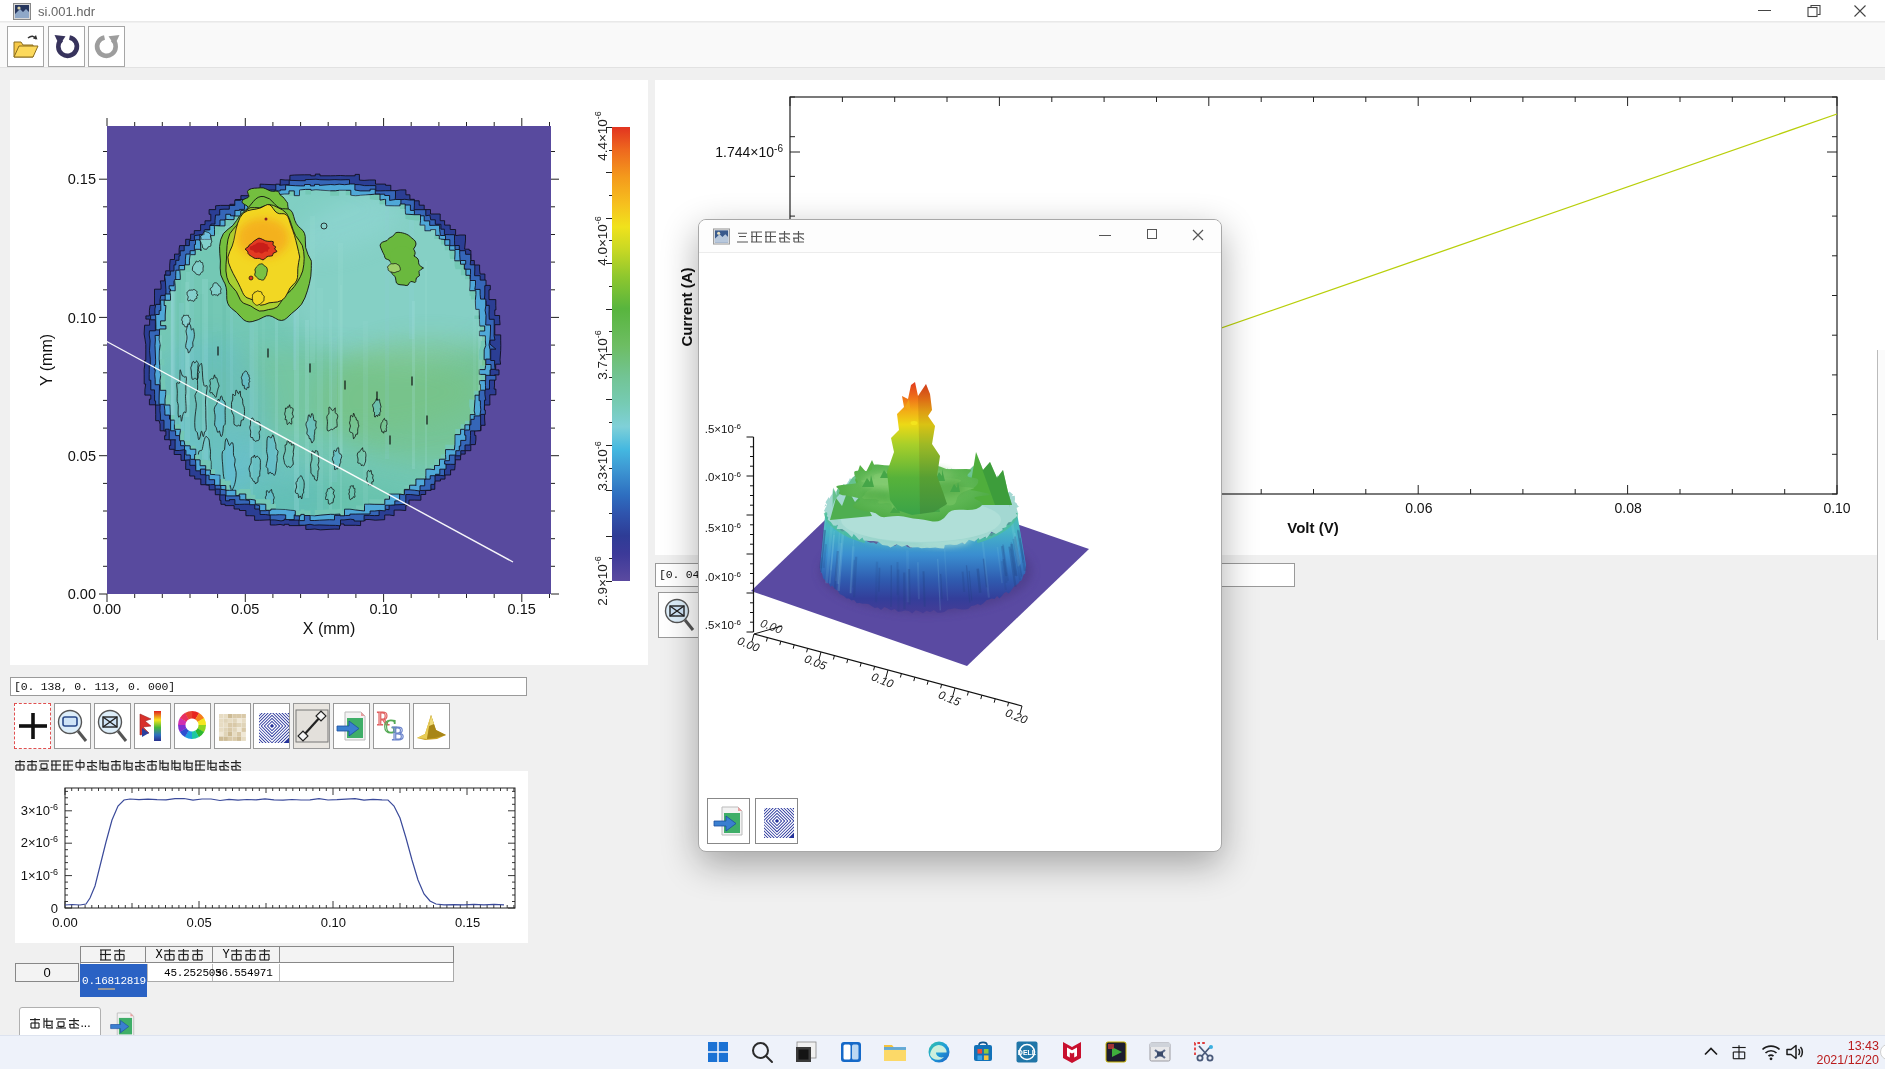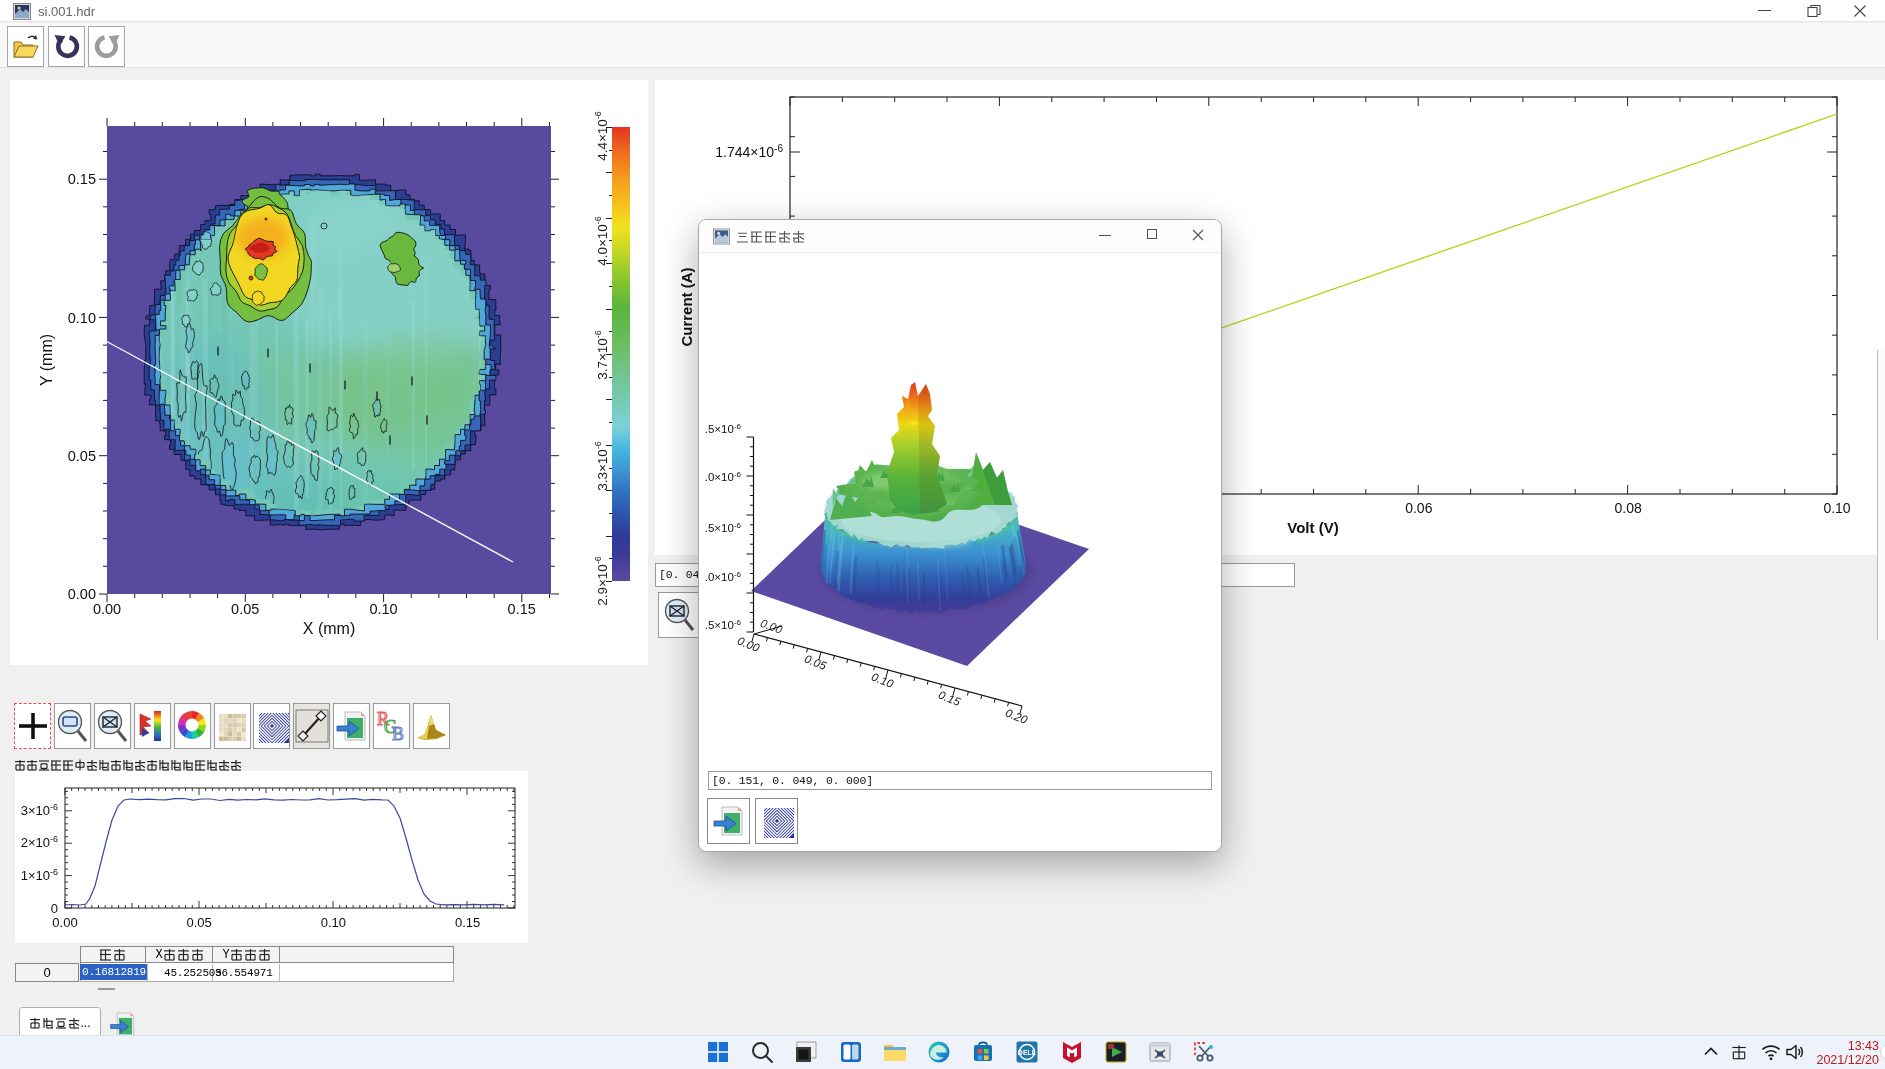--- a/index.html
+++ b/index.html
@@ -288,20 +288,21 @@
     </div>
     <div class="rot90" style="left:561px;top:315px;width:80px;height:80px;">
       <span>3.7×10<sup>-6</sup></span>
     </div>
     <div class="rot90" style="left:561px;top:426px;width:80px;height:80px;">
       <span>3.3×10<sup>-6</sup></span>
     </div>
     <div class="rot90" style="left:561px;top:541px;width:80px;height:80px;">
       <span>2.9×10<sup>-6</sup></span>
     </div>
+    <div class="readout" style="left:10px;top:677px;width:517px;height:19px">[0. 138, 0. 113, 0. 000]</div>
     <div class="btn" style="left:14.0px;top:703px;width:37px;height:46px;background:#fff;border:1px dashed #e05050;">
       <svg width="34" height="40" viewBox="0 0 34 40">
 <line x1="17" y1="7" x2="17" y2="33" stroke="#111" stroke-width="3.6"></line>
 <line x1="3" y1="20" x2="31" y2="20" stroke="#111" stroke-width="3.6"></line>
       </svg>
     </div>
     <div class="btn" style="left:53.9px;top:703px;width:37px;height:46px;background:#fff;">
       <svg width="34" height="40" viewBox="0 0 34 40">
 <circle cx="15" cy="16" r="11.5" fill="#ddeefa" stroke="#555" stroke-width="1.4"></circle>
 <rect x="8" y="11" width="14" height="9" rx="2" fill="#cfe4f7" stroke="#2a4a8a" stroke-width="1.6"></rect>
@@ -849,21 +850,21 @@
           <line x1="6.5" y1="1.0" x2="6.5" y2="12.0" stroke="#222" stroke-width="1.15"></line>
           <line x1="2.0" y1="6.5" x2="11.0" y2="6.5" stroke="#222" stroke-width="1.15"></line>
           <line x1="2.0" y1="6.5" x2="2.0" y2="12.0" stroke="#222" stroke-width="1.15"></line>
           <line x1="11.0" y1="6.5" x2="11.0" y2="12.0" stroke="#222" stroke-width="1.15"></line>
           <line x1="2.0" y1="12.0" x2="11.0" y2="12.0" stroke="#222" stroke-width="1.15"></line>
         </svg>
       </span>
     </div>
     <div class="abs" style="left:15px;top:963px;width:64px;height:19px;background:#f3f3f3;border:1px solid #888;font-size:13px;display:flex;align-items:center;justify-content:center">0</div>
     <div class="abs" style="left:80px;top:963px;width:374px;height:19px;background:#fff;border:1px solid #aaa;border-top:none"></div>
-    <div style="position:absolute;top:964px;height:16px;font-family:Liberation Mono,monospace;font-size:11px;letter-spacing:-0.2px;display:flex;align-items:center;padding-left:2px;left:80px;width:67px;background:#2a62c4;color:#fff">0.16812819</div>
+    <div style="position:absolute;top:964px;height:33px;font-family:Liberation Mono,monospace;font-size:11px;letter-spacing:-0.2px;display:flex;align-items:center;padding-left:2px;left:80px;width:67px;background:#2a62c4;color:#fff">0.16812819</div>
     <div style="position:absolute;top:964px;height:17px;font-family:Liberation Mono,monospace;font-size:11px;letter-spacing:-0.2px;display:flex;align-items:center;padding-left:16px;left:147px;width:66px;border-right:1px solid #bbb;border-left:1px solid #bbb">45.252505</div>
     <div style="position:absolute;top:964px;height:17px;font-family:Liberation Mono,monospace;font-size:11px;letter-spacing:-0.2px;display:flex;align-items:center;padding-left:2px;left:213px;width:67px;border-right:1px solid #bbb">36.554971</div>
     <div class="abs" style="left:98px;top:988px;width:17px;height:2px;background:#999"></div>
     <div class="abs" style="left:19px;top:1007px;width:82px;height:31px;background:#fff;border:1px solid #b0b0b0;border-radius:3px;display:flex;align-items:center;justify-content:center">
       <span style="display:inline-flex;align-items:flex-end;gap:1px">
         <svg width="12" height="12" viewBox="0 0 12 12" style="vertical-align:bottom">
           <line x1="1.0" y1="2.6" x2="11.0" y2="2.6" stroke="#222" stroke-width="1.15"></line>
           <line x1="6.0" y1="1.0" x2="6.0" y2="11.0" stroke="#222" stroke-width="1.15"></line>
           <line x1="2.0" y1="6.0" x2="10.0" y2="6.0" stroke="#222" stroke-width="1.15"></line>
           <line x1="2.0" y1="6.0" x2="2.0" y2="11.0" stroke="#222" stroke-width="1.15"></line>
@@ -1311,21 +1312,20 @@
         <line x1="1008.6" y1="702.4" x2="1007.6" y2="706.3" stroke="#111" stroke-width="1"></line>
         <line x1="1022.0" y1="706.0" x2="1019.9" y2="713.7" stroke="#111" stroke-width="1"></line>
         <text x="747" y="648" font-family="Liberation Sans" font-size="11.5" fill="#111" font-style="italic" transform="rotate(22 747 648)" text-anchor="middle">0.00</text>
         <text x="814" y="666" font-family="Liberation Sans" font-size="11.5" fill="#111" font-style="italic" transform="rotate(22 814 666)" text-anchor="middle">0.05</text>
         <text x="881" y="684" font-family="Liberation Sans" font-size="11.5" fill="#111" font-style="italic" transform="rotate(22 881 684)" text-anchor="middle">0.10</text>
         <text x="948" y="702" font-family="Liberation Sans" font-size="11.5" fill="#111" font-style="italic" transform="rotate(22 948 702)" text-anchor="middle">0.15</text>
         <text x="1015" y="720" font-family="Liberation Sans" font-size="11.5" fill="#111" font-style="italic" transform="rotate(22 1015 720)" text-anchor="middle">0.20</text>
         <line x1="754" y1="634" x2="782" y2="626" stroke="#111" stroke-width="1"></line>
         <text x="770" y="630" font-family="Liberation Sans" font-size="11.5" fill="#111" font-style="italic" transform="rotate(20 770 630)" text-anchor="middle" opacity="0.9">0.00</text>
       </svg>
-      <div class="readout" style="left:9px;top:551px;width:504px;height:19px">[0. 151, 0. 049, 0. 000]</div>
       <div class="btn" style="left:8px;top:578px;width:43px;height:46px;border-color:#888">
         <svg width="34" height="40" viewBox="0 0 34 40">
 <path d="M10 6 L26 6 L30 10 L30 34 L10 34 Z" fill="#f2f2f2" stroke="#bbb" stroke-width="1"></path>
 <path d="M26 6 L30 10 L26 10 Z" fill="#e8a0a0"></path>
 <path d="M12 12 L28 12 L28 32 L12 32 Z" fill="#3fae68"></path>
 <path d="M2 20 L14 20 L14 15 L24 22.5 L14 30 L14 25 L2 25 Z" fill="#3a7fd0" stroke="#1d4fa0" stroke-width="0.8"></path>
         </svg>
       </div>
       <div class="btn" style="left:56px;top:578px;width:43px;height:46px;border-color:#888">
         <svg width="34" height="40" viewBox="0 0 34 40">

